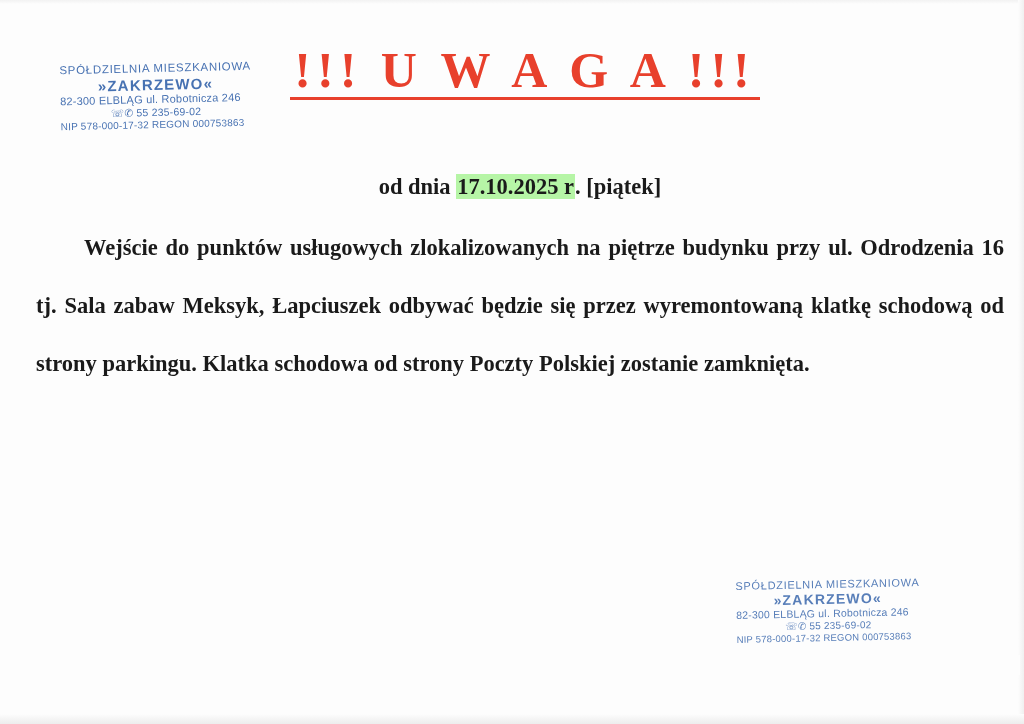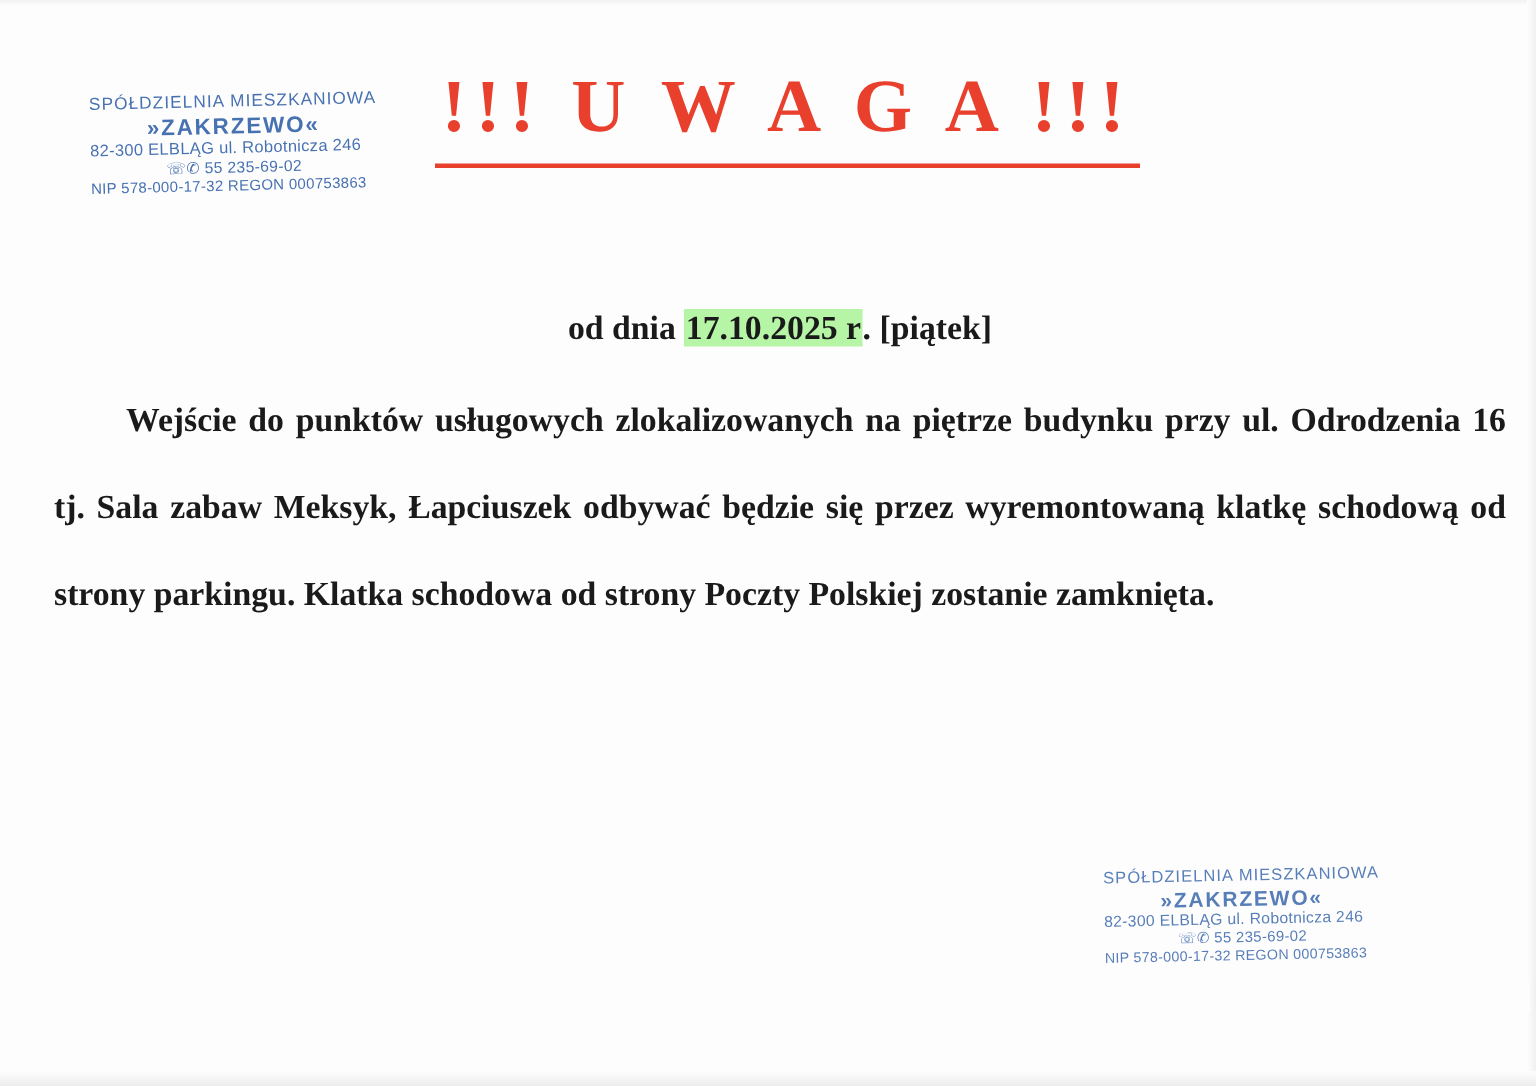--- a/index.html
+++ b/index.html
@@ -108,37 +108,36 @@
     top: 44px;
     left: 290px;
     width: 470px;
     text-align: center;
     color: #e8402c;
     font-family: "Liberation Serif", serif;
     font-weight: bold;
     font-size: 50px;
     letter-spacing: 6px;
     border-bottom: 3px solid #e8402c;
-    padding-bottom: 12px;
+    padding-bottom: 0;
     line-height: 1.05;
   }
 
   
   .body-wrap {
     position: absolute;
     top: 176px;
     left: 36px;
     width: 968px;
     font-size: 22.5px;
     font-weight: bold;
     line-height: 1.0;
   }
   .line {
     margin-bottom: 20px;
-    margin-top: 32px;
   }
   .center { text-align: center; }
   .para {
     font-size: 22.5px;
     font-weight: bold;
     line-height: 58px;
     text-align: justify;
     text-align-last: left;
   }
   .indent { text-indent: 48px; }

